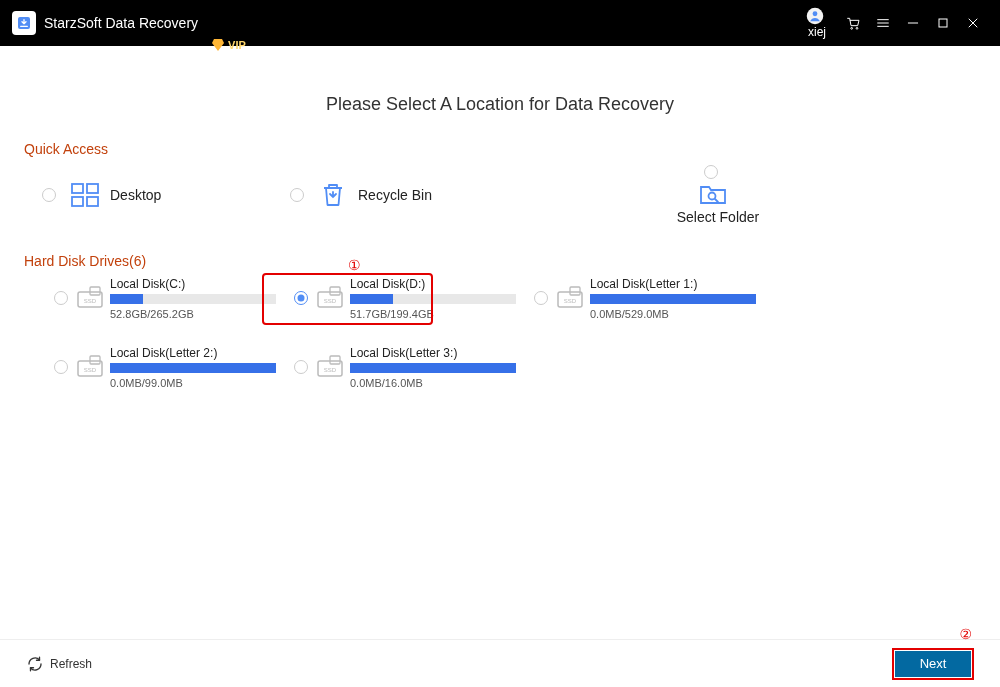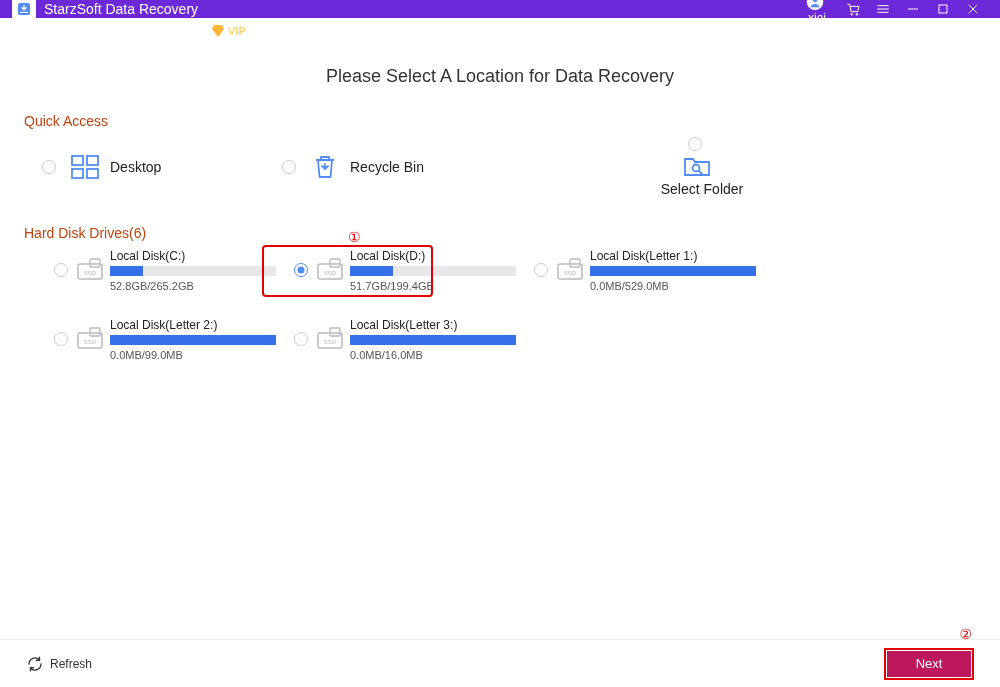--- a/index.html
+++ b/index.html
@@ -1,34 +1,34 @@
 <!DOCTYPE html>
 <html><head>
 <meta charset="utf-8">
 <style>
 * { box-sizing: border-box; margin: 0; padding: 0; font-family: -apple-system, BlinkMacSystemFont, "Segoe UI", Arial, sans-serif; }
 body { width: 1000px; height: 687px; background: #fff; overflow: hidden; }
 
-.titlebar { height: 18px; background: #6d28d9; display: flex; align-items: center; padding: 0 12px; color: #fff; }
+.titlebar { height: 46px; background: #000000; display: flex; align-items: center; padding: 0 12px; color: #fff; }
 .titlebar .logo { width: 24px; height: 24px; background: #fff; border-radius: 4px; display: flex; align-items: center; justify-content: center; margin-right: 8px; }
 .titlebar .logo svg { width: 16px; height: 16px; }
 .titlebar .title { font-size: 14px; font-weight: 500; }
 .titlebar .vip { margin-left: 12px; display: flex; align-items: center; color: #ffd66b; font-size: 11px; font-weight: 600; margin-top: 44px; }
 .titlebar .vip svg { width: 16px; height: 16px; margin-right: 2px; }
 .titlebar .spacer { flex: 1; }
 .titlebar .user { display: flex; align-items: center; font-size: 12px; margin-right: 10px; flex-direction: column; }
 .titlebar .user svg { width: 18px; height: 18px; margin-right: 4px; }
 .titlebar .tbtn { width: 30px; height: 30px; display: flex; align-items: center; justify-content: center; cursor: pointer; }
 .titlebar .tbtn svg { width: 16px; height: 16px; stroke: #fff; fill: none; stroke-width: 1.5; }
 
 .content { padding: 0 24px; height: 605px; position: relative; }
 .heading { text-align: center; font-size: 18px; color: #333; padding-top: 48px; padding-bottom: 26px; }
 .section-label { font-size: 14px; color: #c2410c; margin-bottom: 8px; }
 
-.qa-row { display: flex; gap: 0; margin-bottom: 28px; }
+.qa-row { display: flex; gap: 8px; margin-bottom: 28px; }
 .qa-item { display: flex; align-items: center; width: 240px; cursor: pointer; }
 .qa-item .radio { width: 14px; height: 14px; border: 1.5px solid #ccc; border-radius: 50%; margin-right: 14px; flex-shrink: 0; }
 .qa-item .qicon { width: 30px; height: 30px; margin-right: 10px; display: flex; align-items: center; justify-content: center; }
 .qa-item .qicon svg { stroke: #518df5; fill: none; stroke-width: 1.8; }
 .qa-item .qlabel { font-size: 14px; color: #222; }
 
 .drives { display: flex; flex-wrap: wrap; gap: 26px 0; }
 .drive { width: 240px; display: flex; align-items: flex-start; cursor: pointer; position: relative; }
 .drive .radio { width: 14px; height: 14px; border: 1.5px solid #ccc; border-radius: 50%; margin-right: 8px; margin-top: 14px; flex-shrink: 0; position: relative; }
 .drive.selected .radio { border-color: #518df5; }
@@ -40,21 +40,21 @@
 .drive .bar .fill { height: 100%; background: #3670e8; }
 .drive .dsize { font-size: 11px; color: #555; }
 
 .drive-sel-box { position: absolute; border: 2px solid #e30000; border-radius: 4px; pointer-events: none; }
 .annot { position: absolute; color: #e30000; font-size: 14px; pointer-events: none; }
 
 .footer { position: absolute; left: 0; right: 0; bottom: 0; height: 48px; border-top: 1px solid #eee; display: flex; align-items: center; padding: 0 26px; background: #fff; }
 .refresh { display: flex; align-items: center; font-size: 12px; color: #333; cursor: pointer; }
 .refresh svg { width: 18px; height: 18px; margin-right: 6px; stroke: #333; fill: none; stroke-width: 1.8; }
 .footer .spacer { flex: 1; }
-.next-btn { width: 84px; height: 26px; background: #be185d; color: #fff; border: none; font-size: 13px; cursor: pointer; display: flex; align-items: center; justify-content: center; }
+.next-btn { width: 76px; height: 26px; background: #0369a1; color: #fff; border: none; font-size: 13px; cursor: pointer; display: flex; align-items: center; justify-content: center; }
 .next-box { border: 2px solid #e30000; padding: 1px; }
 </style>
 </head>
 <body>
 
 <div class="titlebar">
   <div class="logo">
     <svg viewBox="0 0 24 24">
         <rect x="3" y="3" width="18" height="18" rx="3" fill="#518df5"></rect>
         <path d="M12 7v6M9 10l3 3 3-3" stroke="#fff" stroke-width="2" fill="none" stroke-linecap="round" stroke-linejoin="round"></path>

